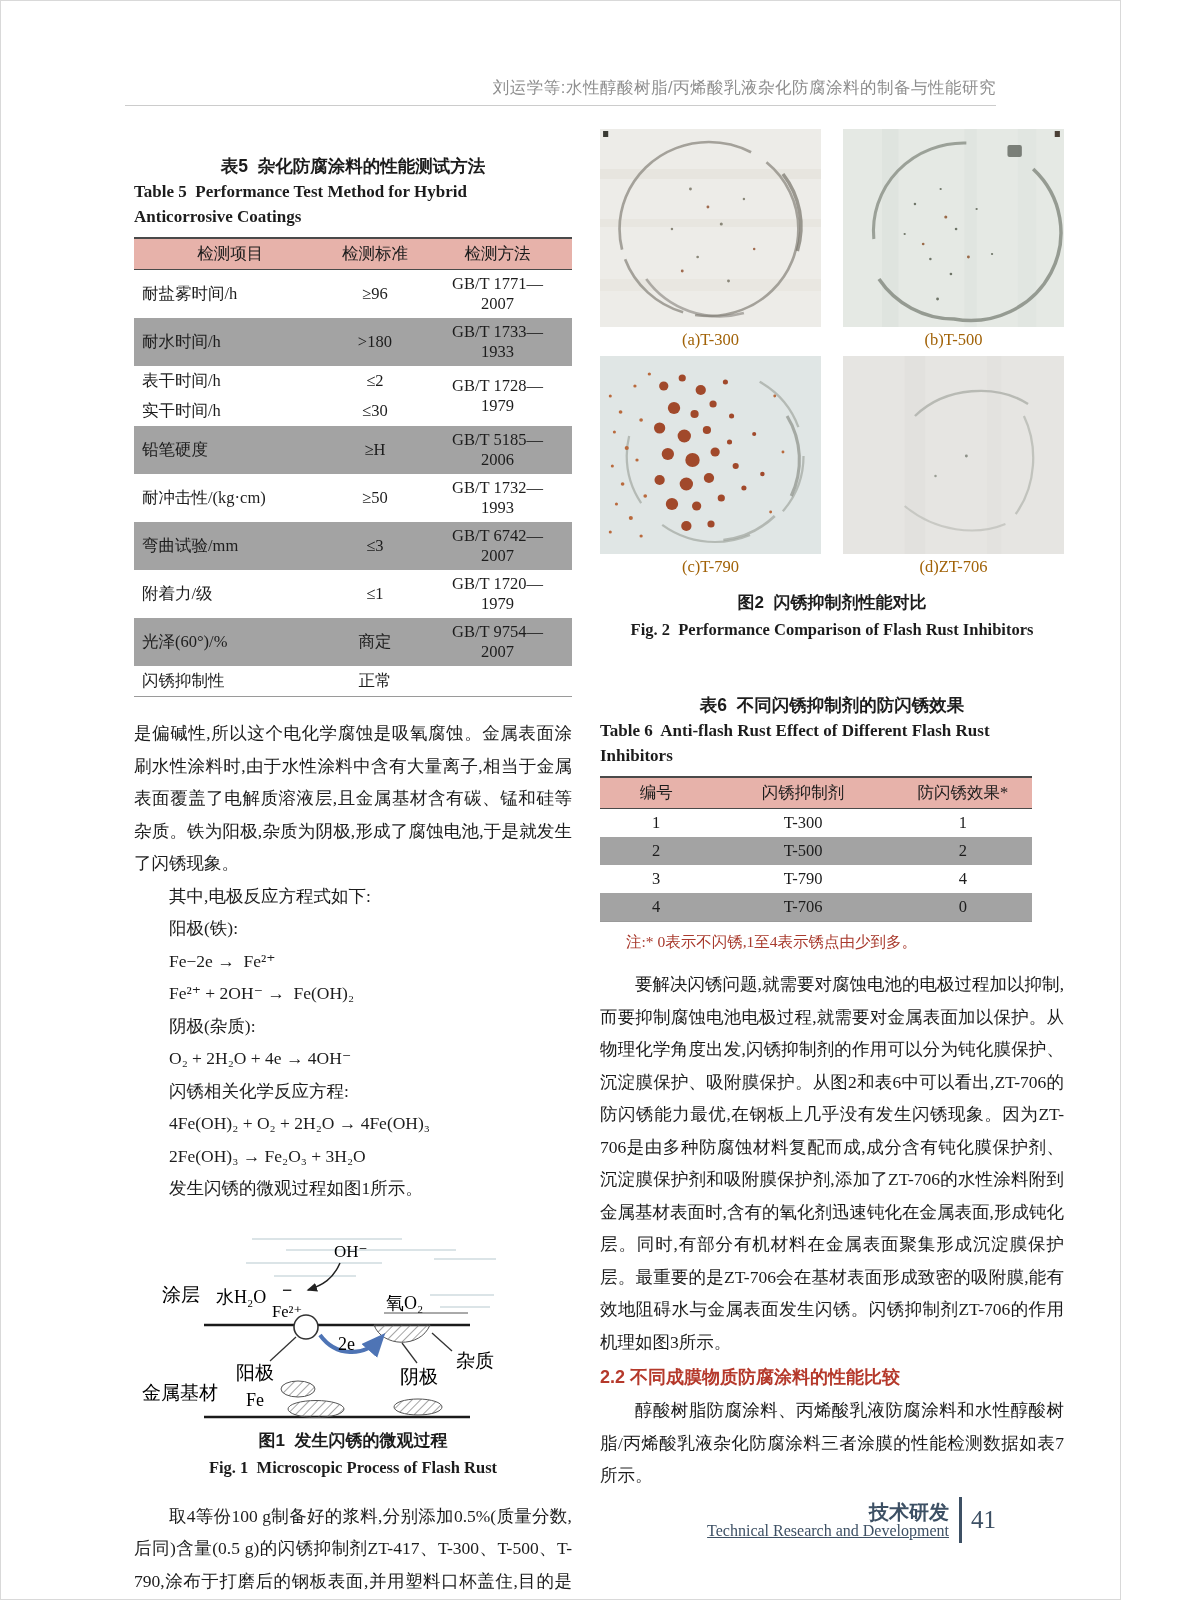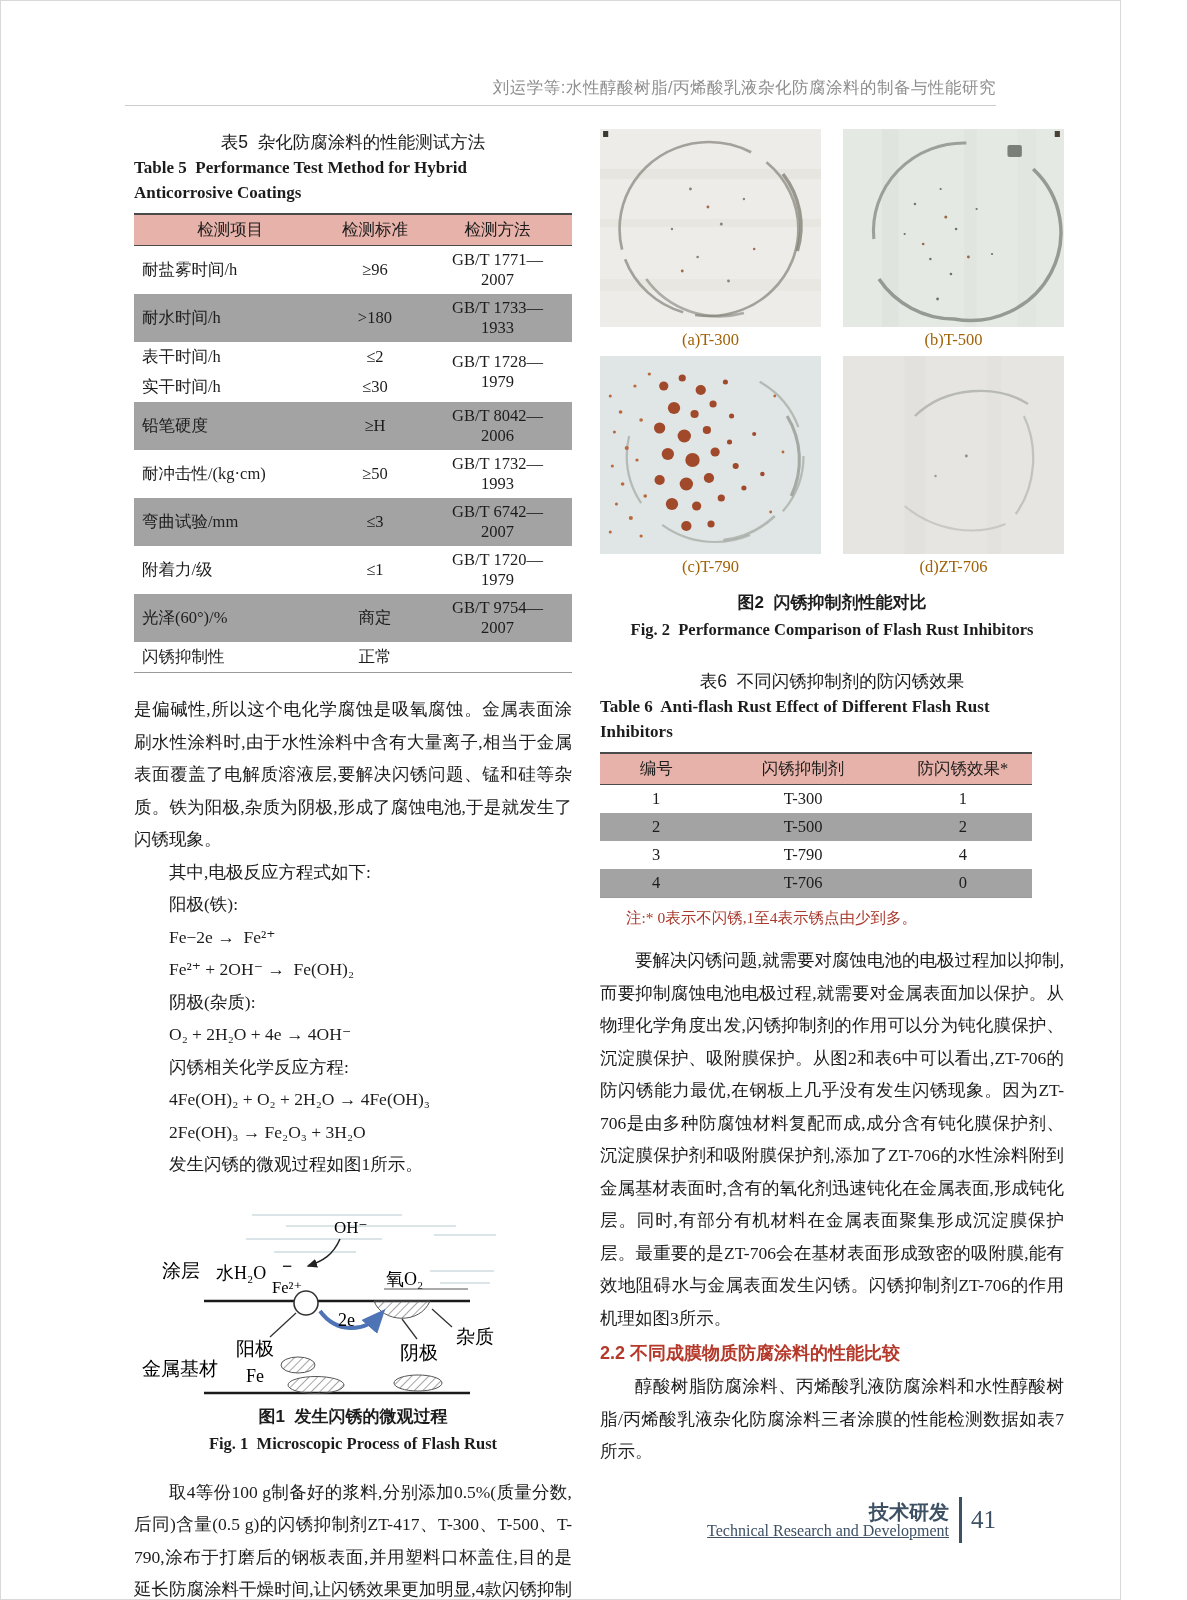--- a/index.html
+++ b/index.html
@@ -14,22 +14,22 @@
     position:absolute; top:76px; left:124px; right:124px;
     text-align:right; font-family:"Liberation Sans","DejaVu Sans",sans-serif;
     font-size:16.5px; color:#8e8e8e; letter-spacing:.5px;
   }
   .head-rule { position:absolute; top:104px; left:124px; right:124px; border-top:1.5px solid #cccccc; }
   
   .col-left  { position:absolute; left:133px; top:128px; width:438px; }
   .col-right { position:absolute; left:599px; top:128px; width:464px; }
   
   .tbl-title-cn {
-    text-align:center; font-weight:normal; white-space:pre-wrap;
-    font-family:"Liberation Sans","DejaVu Sans",sans-serif; font-size:17.5px; line-height:26px;
+    text-align:center; font-weight:bold; white-space:pre-wrap;
+    font-family:"Liberation Sans","DejaVu Sans",sans-serif; font-size:17.5px; line-height:26px;margin-top:24px;
   }
   .tbl-title-en { text-align:left; font-weight:bold; white-space:pre-wrap; font-size:17px; line-height:25px; }
   table.paper-table { border-collapse:collapse; width:100%; margin-top:8px; font-size:16.5px; }
   table.paper-table { border-top:2.5px solid #4a4a4a; border-bottom:1.5px solid #9a9a9a; }
   table.paper-table td, table.paper-table th { padding:4px 14px; font-weight:normal; vertical-align:middle;margin-top:44px; }
   table.paper-table thead th { background:#e7b2aa; border-bottom:1.5px solid #4a4a4a; text-align:center; }
   .band { background:#a3a3a3; }
   .c-left { text-align:left; padding-left:8px !important; }
   .c-mid  { text-align:center; }
   
@@ -103,21 +103,21 @@
           <td class="c-mid">≤2</td>
           <td class="c-mid" rowspan="2">GB/T 1728—1979</td>
         </tr>
         <tr>
           <td class="c-left">实干时间/h</td>
           <td class="c-mid">≤30</td>
         </tr>
         <tr class="band">
           <td class="c-left">铅笔硬度</td>
           <td class="c-mid">≥H</td>
-          <td class="c-mid">GB/T 8042—2006</td>
+          <td class="c-mid">GB/T 5185—2006</td>
         </tr>
         <tr>
           <td class="c-left">耐冲击性/(kg·cm)</td>
           <td class="c-mid">≥50</td>
           <td class="c-mid">GB/T 1732—1993</td>
         </tr>
         <tr class="band">
           <td class="c-left">弯曲试验/mm</td>
           <td class="c-mid">≤3</td>
           <td class="c-mid">GB/T 6742—2007</td>
@@ -134,21 +134,21 @@
         </tr>
         <tr>
           <td class="c-left">闪锈抑制性</td>
           <td class="c-mid">正常</td>
           <td class="c-mid"></td>
         </tr>
       </tbody>
     </table>
 
     <div class="spacer-20"></div>
-    <div class="para">是偏碱性,所以这个电化学腐蚀是吸氧腐蚀。金属表面涂刷水性涂料时,由于水性涂料中含有大量离子,相当于金属表面覆盖了电解质溶液层,要解决闪锈问题、锰和硅等杂质。铁为阳极,杂质为阴极,形成了腐蚀电池,于是就发生了闪锈现象。</div>
+    <div class="para">是偏碱性,所以这个电化学腐蚀是吸氧腐蚀。金属表面涂刷水性涂料时,由于水性涂料中含有大量离子,相当于金属表面覆盖了电解质溶液层,且金属基材含有碳、锰和硅等杂质。铁为阳极,杂质为阴极,形成了腐蚀电池,于是就发生了闪锈现象。</div>
 
     <div class="eqline">其中,电极反应方程式如下:</div>
     <div class="eqline">阳极(铁):</div>
     <div class="eqline">Fe−2e →  Fe²⁺</div>
     <div class="eqline">Fe²⁺ + 2OH⁻ →  Fe(OH)₂</div>
     <div class="eqline">阴极(杂质):</div>
     <div class="eqline">O₂ + 2H₂O + 4e → 4OH⁻</div>
     <div class="eqline">闪锈相关化学反应方程:</div>
     <div class="eqline">4Fe(OH)₂ + O₂ + 2H₂O → 4Fe(OH)₃</div>
     <div class="eqline">2Fe(OH)₃ → Fe₂O₃ + 3H₂O</div>

